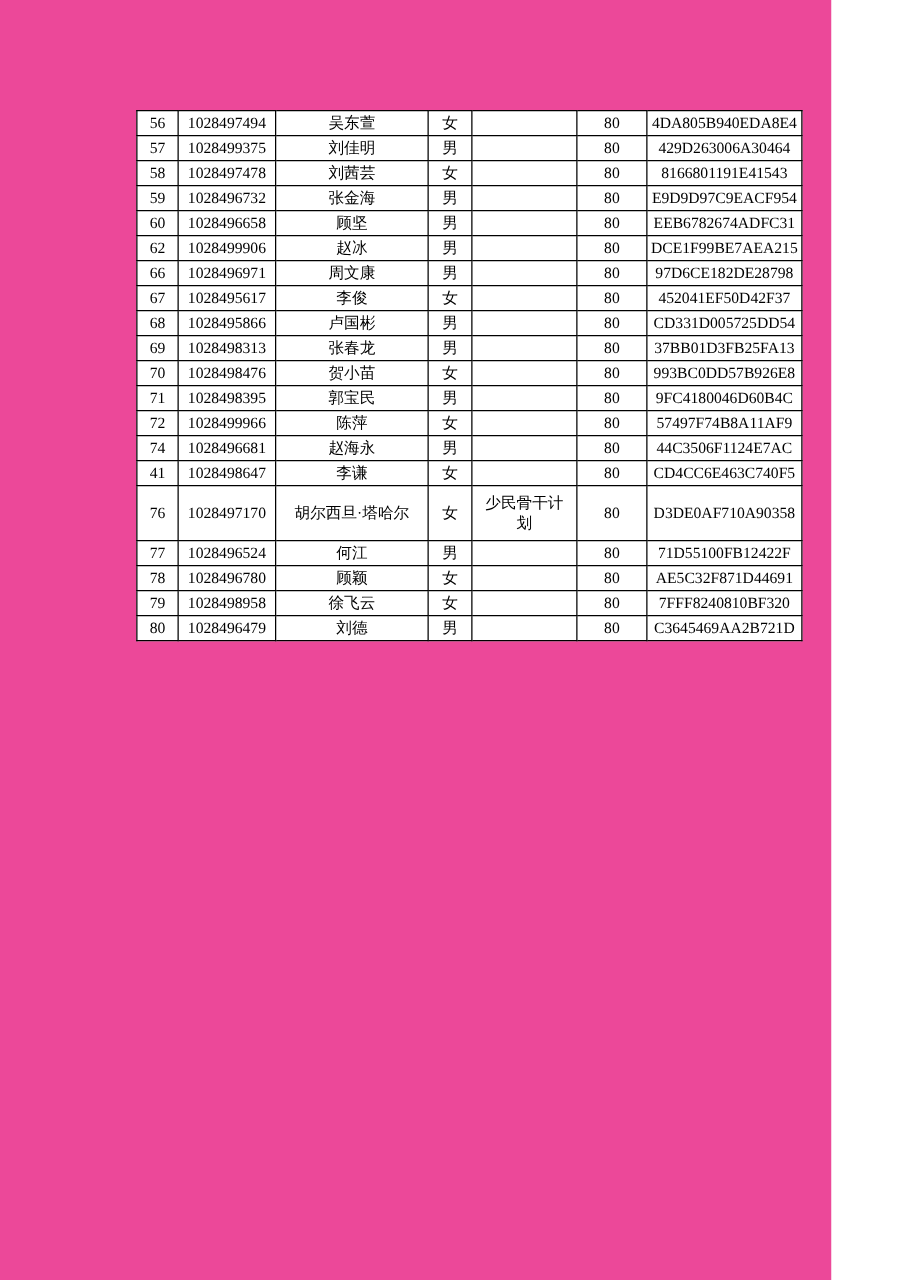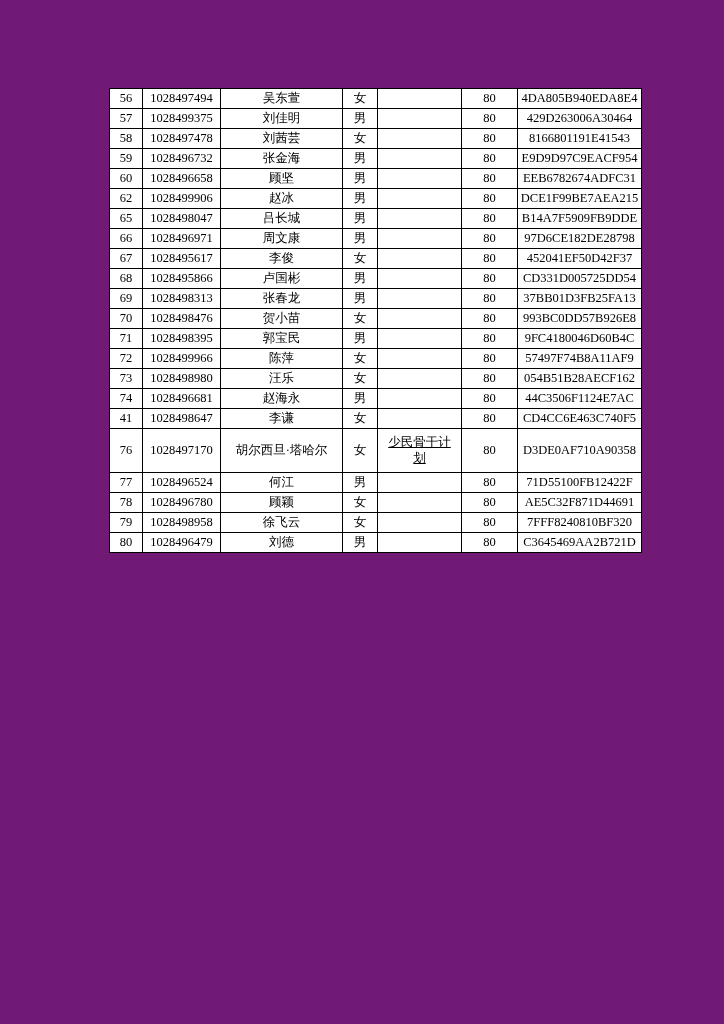--- a/index.html
+++ b/index.html
@@ -8,22 +8,22 @@
     width: 724px;
     height: 1024px;
     position: relative;
     overflow: hidden;
     font-family: "Liberation Serif", "DejaVu Serif", serif;
     color: #000000;
   }
   .page {
     position: absolute;
     left: 0; top: 0;
-    width: 724px; height: 1024px;
-    background: #701a75;
+    width: 665px; height: 1024px;
+    background: #ec4899;
   }
   table.roster {
     position: absolute;
     left: 109px;
     top: 88px;
     border-collapse: collapse;
     table-layout: fixed;
     background: #ffffff;
   }
   table.roster td {
@@ -41,21 +41,20 @@
   col.col-id     { width: 78px; }
   col.col-name   { width: 122px; }
   col.col-gender { width: 35px; }
   col.col-program{ width: 84px; }
   col.col-score  { width: 56px; }
   col.col-code   { width: 124px; }
   table.roster td.cell-program {
     white-space: normal;
     word-break: break-all;
     padding: 6px 10px;
-    text-decoration: underline;
   }
 </style>
 </head>
 <body>
 
 <div class="page">
   <table class="roster">
     <colgroup>
       <col class="col-num">
       <col class="col-id">
@@ -114,29 +113,20 @@
         <tr>
           <td class="cell-num">62</td>
           <td class="cell-id">1028499906</td>
           <td class="cell-name">赵冰</td>
           <td class="cell-gender">男</td>
           <td class="cell-program"></td>
           <td class="cell-score">80</td>
           <td class="cell-code">DCE1F99BE7AEA215</td>
         </tr>
         <tr>
-          <td class="cell-num">65</td>
-          <td class="cell-id">1028498047</td>
-          <td class="cell-name">吕长城</td>
-          <td class="cell-gender">男</td>
-          <td class="cell-program"></td>
-          <td class="cell-score">80</td>
-          <td class="cell-code">B14A7F5909FB9DDE</td>
-        </tr>
-        <tr>
           <td class="cell-num">66</td>
           <td class="cell-id">1028496971</td>
           <td class="cell-name">周文康</td>
           <td class="cell-gender">男</td>
           <td class="cell-program"></td>
           <td class="cell-score">80</td>
           <td class="cell-code">97D6CE182DE28798</td>
         </tr>
         <tr>
           <td class="cell-num">67</td>
@@ -184,29 +174,20 @@
           <td class="cell-code">9FC4180046D60B4C</td>
         </tr>
         <tr>
           <td class="cell-num">72</td>
           <td class="cell-id">1028499966</td>
           <td class="cell-name">陈萍</td>
           <td class="cell-gender">女</td>
           <td class="cell-program"></td>
           <td class="cell-score">80</td>
           <td class="cell-code">57497F74B8A11AF9</td>
-        </tr>
-        <tr>
-          <td class="cell-num">73</td>
-          <td class="cell-id">1028498980</td>
-          <td class="cell-name">汪乐</td>
-          <td class="cell-gender">女</td>
-          <td class="cell-program"></td>
-          <td class="cell-score">80</td>
-          <td class="cell-code">054B51B28AECF162</td>
         </tr>
         <tr>
           <td class="cell-num">74</td>
           <td class="cell-id">1028496681</td>
           <td class="cell-name">赵海永</td>
           <td class="cell-gender">男</td>
           <td class="cell-program"></td>
           <td class="cell-score">80</td>
           <td class="cell-code">44C3506F1124E7AC</td>
         </tr>

